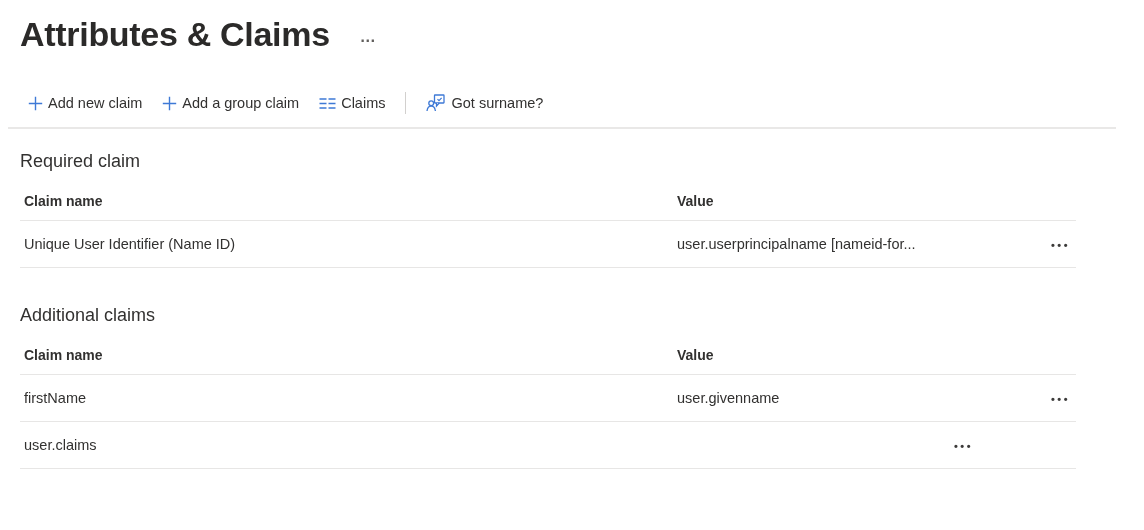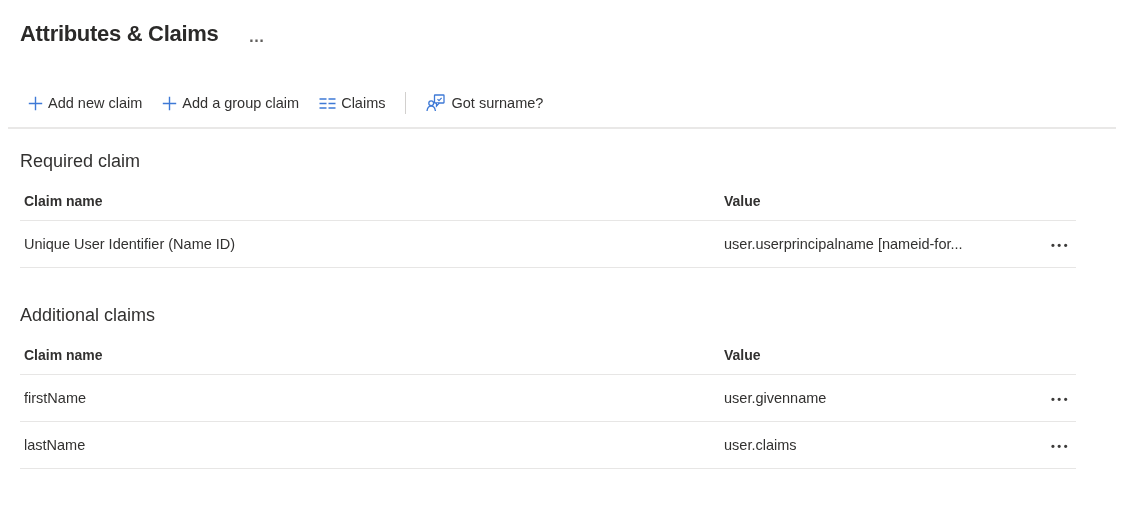--- a/index.html
+++ b/index.html
@@ -7,21 +7,21 @@
     width: 1144px; height: 530px;
     background: #ffffff;
     font-family: "Liberation Sans", sans-serif;
     color: #323130;
     overflow: hidden;
   }
   .page { padding: 14px 20px 0 20px; }
 
   
   .title-row { display: flex; align-items: center; gap: 26px; height: 40px; margin-bottom: 32px; }
-  .title-row h1 { font-size: 22px; font-weight: 700; color: #2b2a29; letter-spacing: -0.3px; }
+  .title-row h1 { font-size: 34px; font-weight: 700; color: #2b2a29; letter-spacing: -0.3px; }
   .title-more {
     background: none; border: none; cursor: pointer;
     color: #605e5c; font-size: 16px; font-weight: 700; letter-spacing: 1px;
     line-height: 10px; padding: 2px 4px; margin-top: 6px;
   }
 
   
   .toolbar { display: flex; align-items: center; height: 34px; margin-left: -2px; }
   .cmd {
     display: inline-flex; align-items: center; gap: 5px;
@@ -36,20 +36,21 @@
 
   
   .section-heading { font-size: 18px; font-weight: 400; color: #323130; margin-top: 37px; }
   .section-heading.first { margin-top: 22px; }
   .claims-table { width: 1056px; margin-top: 9px; }
   .t-row {
     display: grid;
     grid-template-columns: minmax(0,1fr) 306px 50px;
     align-items: center;
     border-bottom: 1px solid #e7e6e5;
+    gap: 47px;
   }
   .t-head { height: 40px; }
   .t-head .cell { font-weight: 700; font-size: 14px; }
   .t-body { height: 47px; }
   .cell { padding-left: 4px; font-size: 14.5px; overflow: hidden; white-space: nowrap; }
   .cell.menu { text-align: right; padding-right: 4px; }
   .row-menu-btn {
     background: none; border: none; cursor: pointer;
     color: #3b3a39; font-size: 11px; font-weight: 700; letter-spacing: 2.5px;
     padding: 2px 2px; line-height: 8px;
@@ -138,21 +139,20 @@
       <div class="cell menu"></div>
     </div>
     <div class="t-row t-body">
       <div class="cell">firstName</div>
       <div class="cell">user.givenname</div>
       <div class="cell menu">
         <button class="row-menu-btn">•••</button>
       </div>
     </div>
     <div class="t-row t-body">
-      <div class="cell">lastName</div>
       <div class="cell">user.claims</div>
       <div class="cell menu">
         <button class="row-menu-btn">•••</button>
       </div>
     </div>
   </div>
 
 </div>
 
 </body></html>

